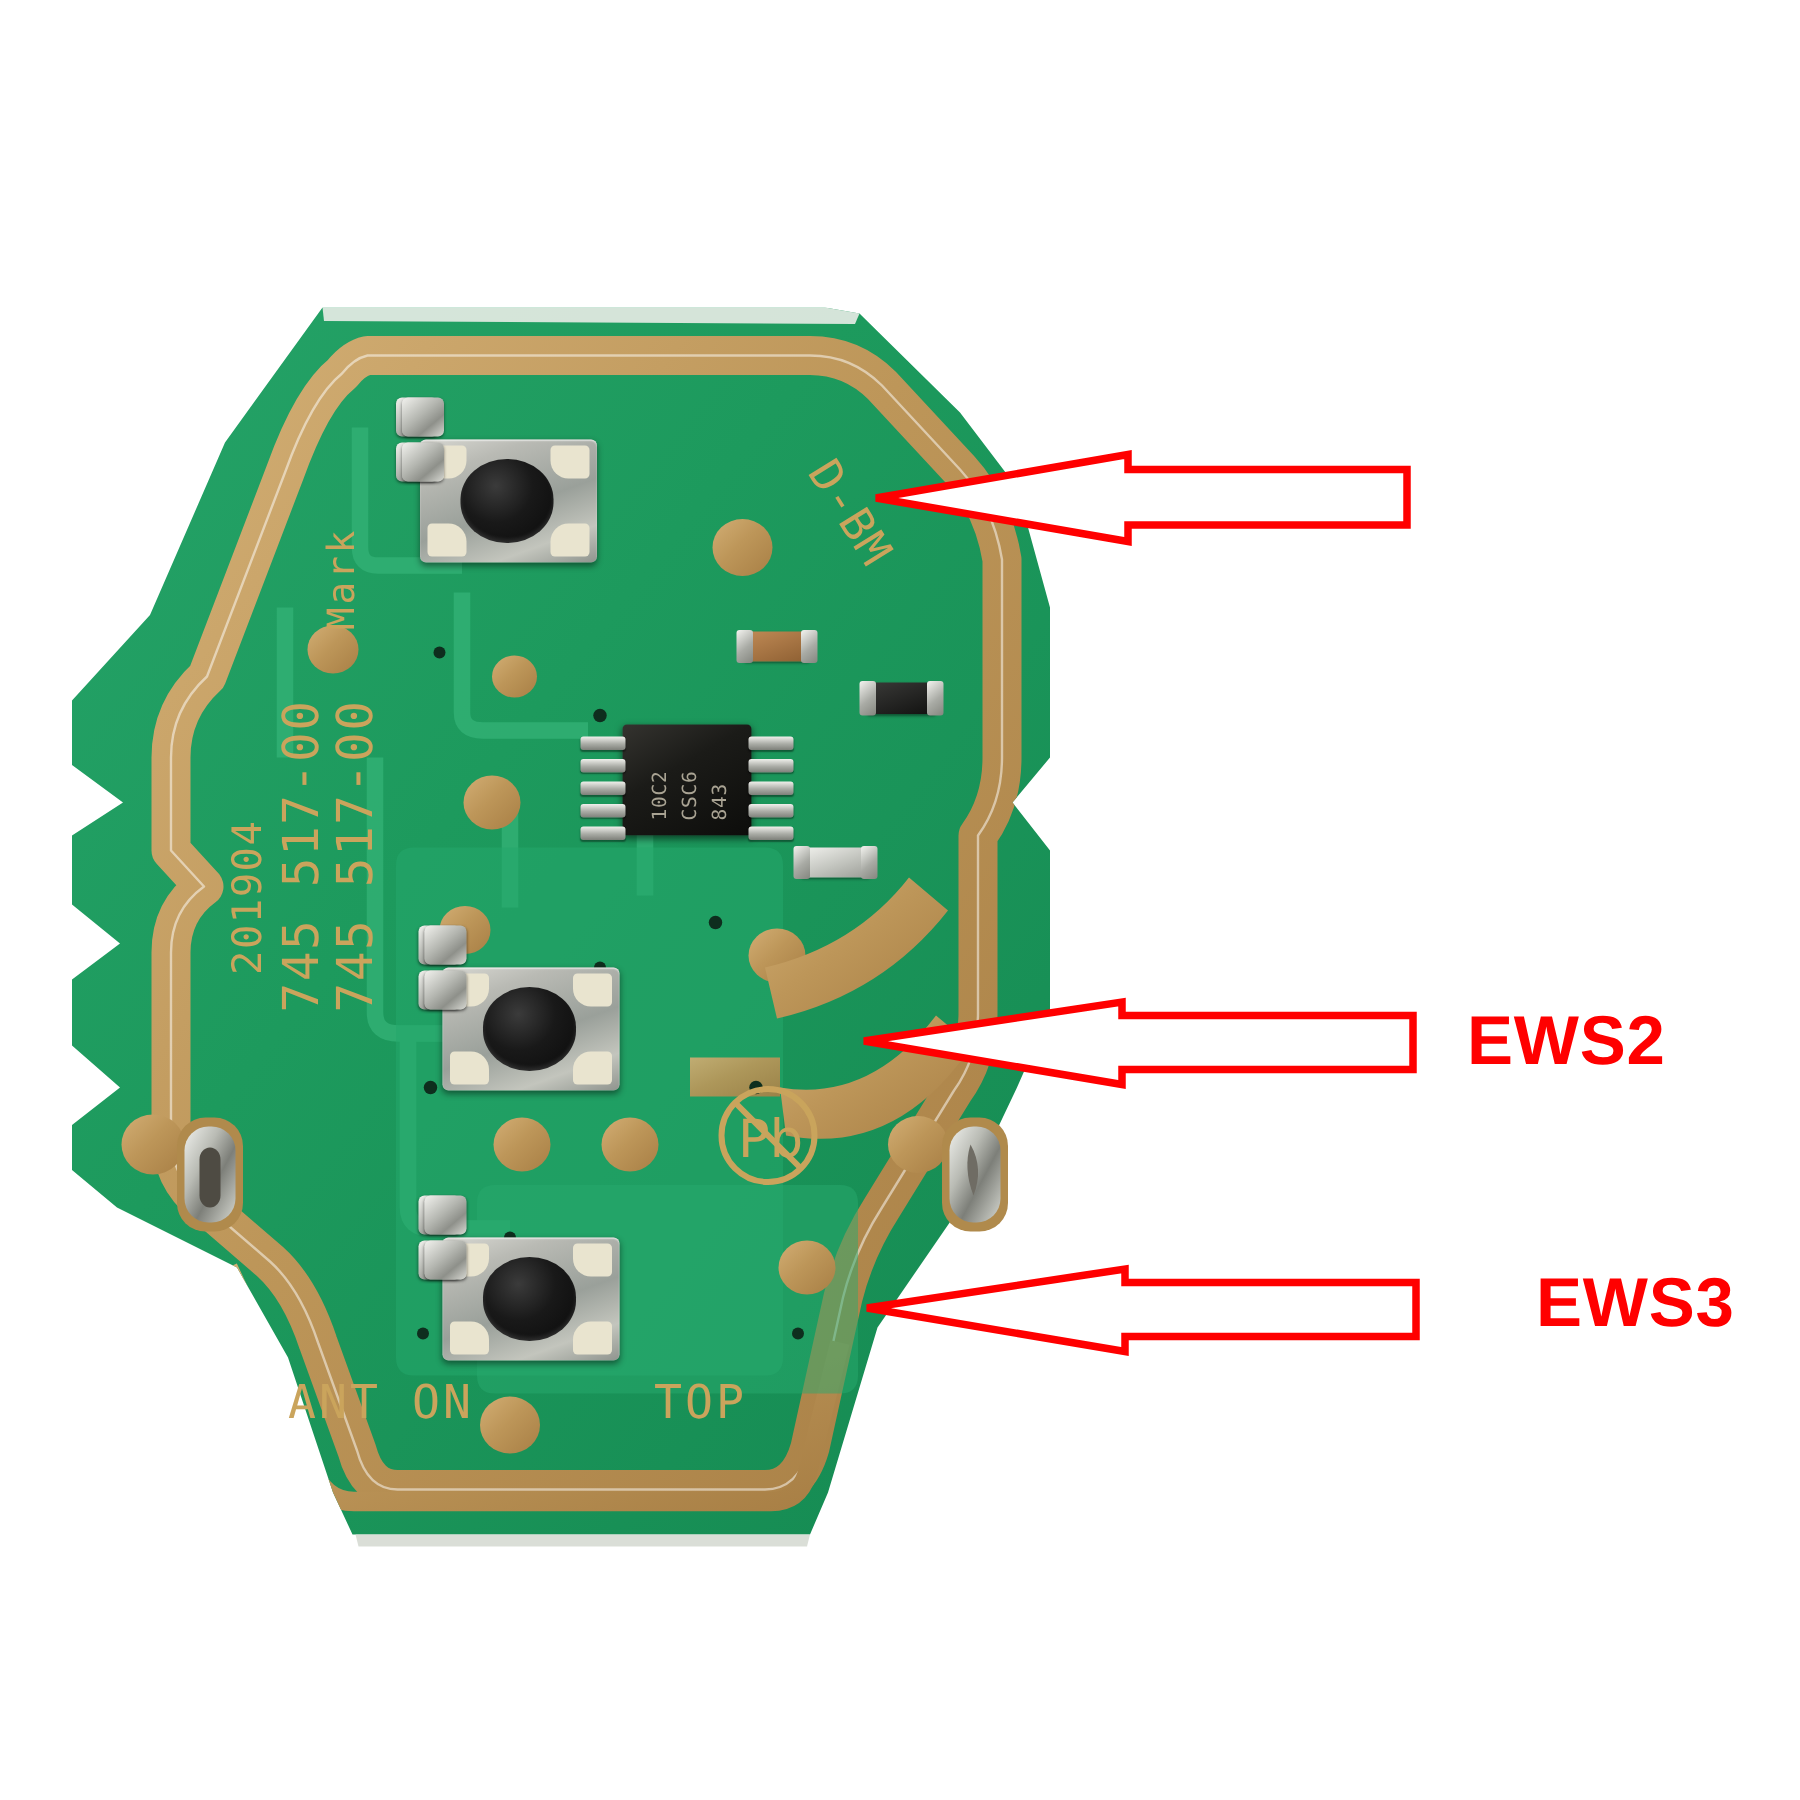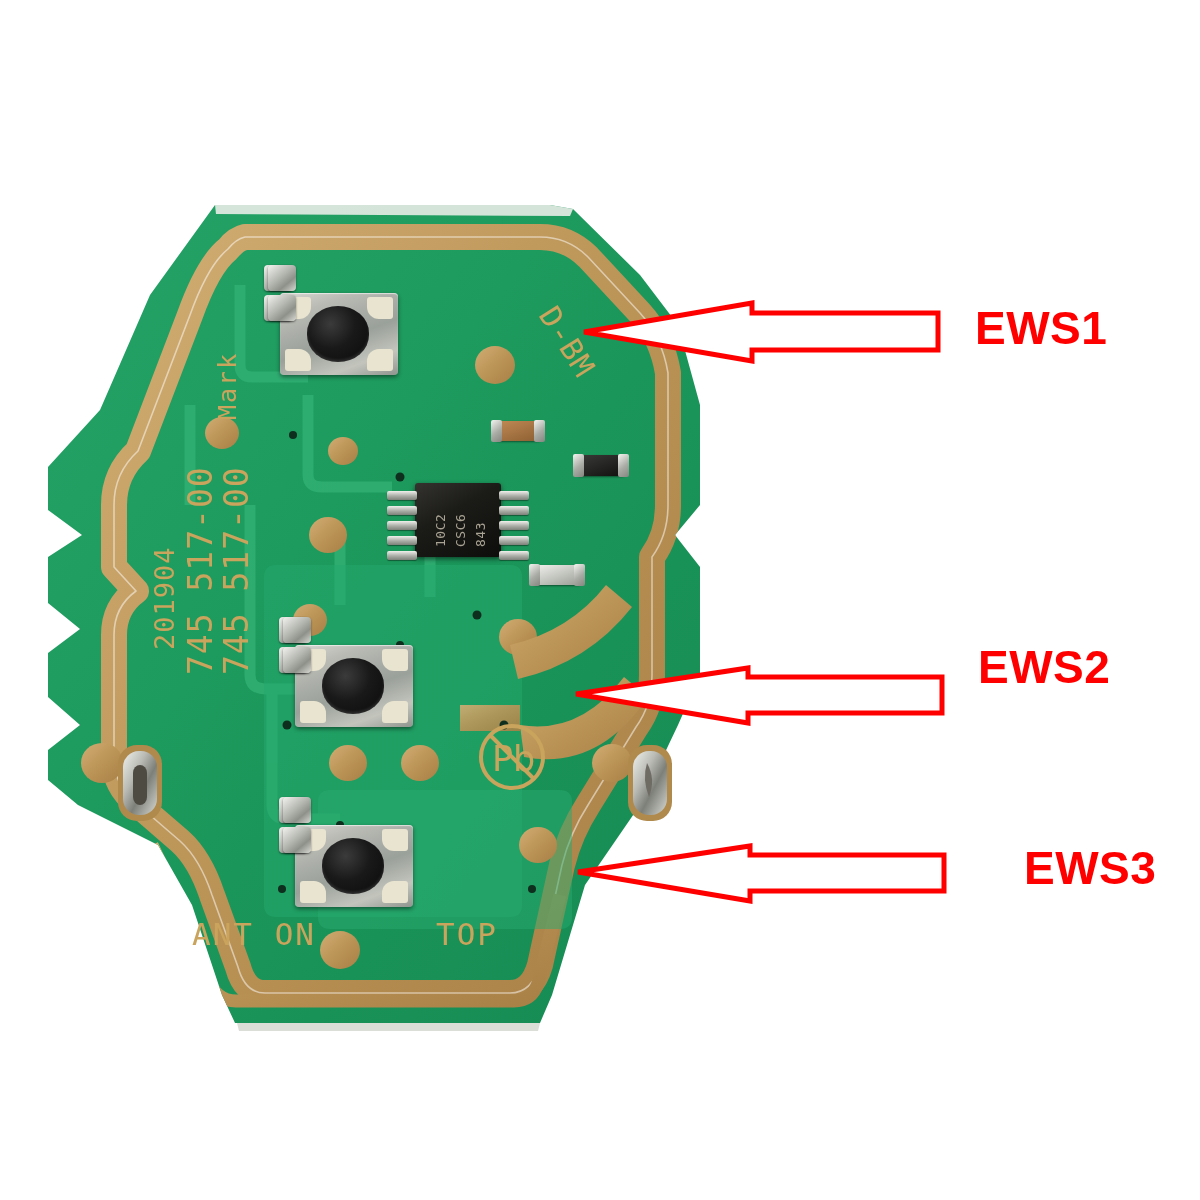--- a/index.html
+++ b/index.html
@@ -291,17 +291,16 @@
 
     <g>
       <path d="M576,694 L748,668 L748,677 L942,677 L942,713 L748,713 L748,723 Z" fill="#ffffff" stroke="#ff0000" stroke-width="5" stroke-linejoin="miter"></path>
     </g>
 
     <g>
       <path d="M578,872 L750,846 L750,855 L944,855 L944,891 L750,891 L750,901 Z" fill="#ffffff" stroke="#ff0000" stroke-width="5" stroke-linejoin="miter"></path>
     </g>
   </svg>
 
-  <div class="ann-label" style="left:975px;top:305px;">EWS1</div>
-  <div class="ann-label" style="left:978px;top:644px;">EWS2</div>
+  <div class="ann-label" style="left:978px;top:670px;">EWS2</div>
   <div class="ann-label" style="left:980px;top:845px;margin-left:44px;">EWS3</div>
 
 </div>
 
 </body></html>

